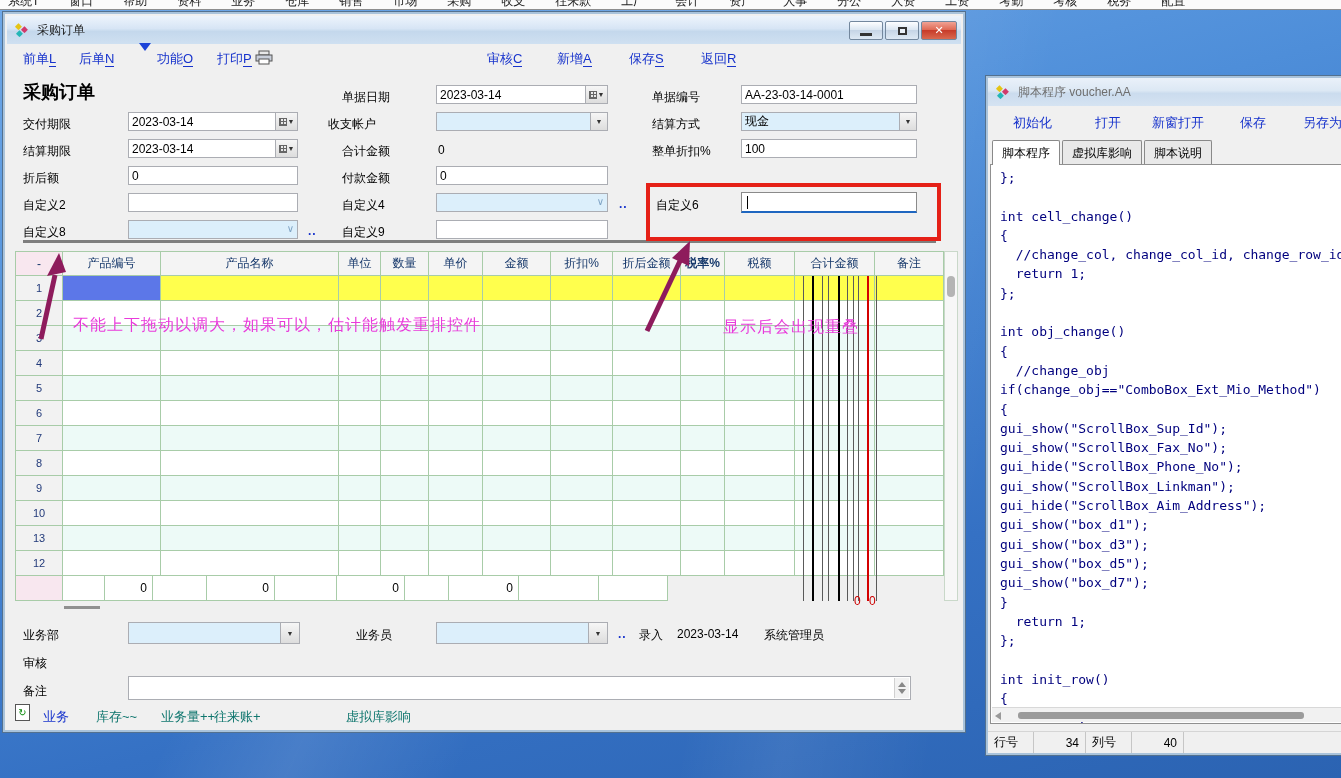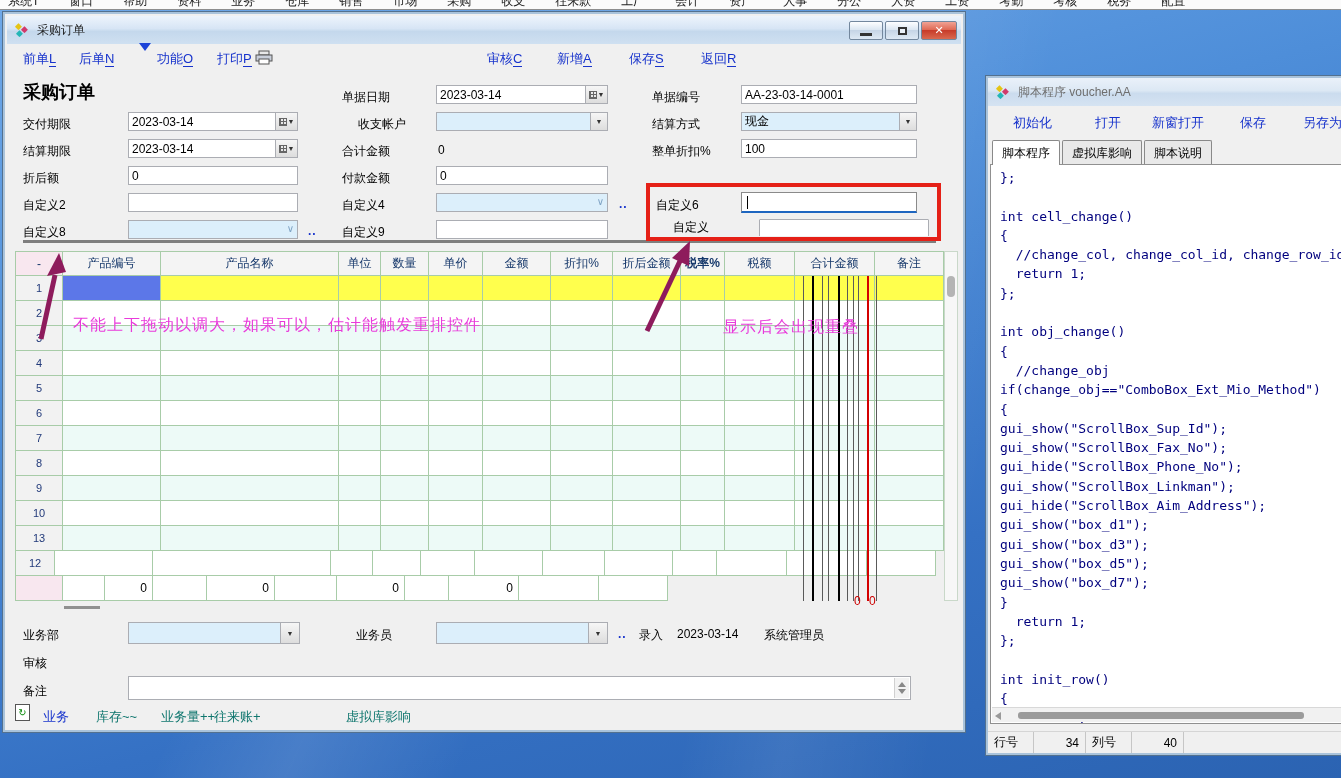--- a/index.html
+++ b/index.html
@@ -227,21 +227,21 @@
     <span class="flabel" style="left:647px;top:75px">单据编号</span>
     <div class="fctl" style="left:736px;top:71px;width:176px">
       <span class="val">AA-23-03-14-0001</span>
     </div>
 
     <span class="flabel" style="left:18px;top:102px">交付期限</span>
     <div class="fctl" style="left:123px;top:98px;width:170px">
       <span class="val">2023-03-14</span>
       <span class="datebtn"><span class="calgrid"></span>▼</span>
     </div>
-    <span class="flabel" style="left:353px;top:102px">收支帐户</span>
+    <span class="flabel" style="left:323px;top:102px">收支帐户</span>
     <div class="fctl blue" style="left:431px;top:98px;width:172px">
       <span class="val"></span>
       <span class="dd3d">▼</span>
     </div>
     <span class="flabel" style="left:647px;top:102px">结算方式</span>
     <div class="fctl blue" style="left:736px;top:98px;width:176px">
       <span class="val">现金</span>
       <span class="dd3d">▼</span>
     </div>
 
@@ -286,24 +286,20 @@
     <div class="fctl blue" style="left:123px;top:206px;width:170px">
       <span class="val"></span>
       <span class="chevflat">∨</span>
     </div>
     <span class="dots" style="left:303px;top:210px">..</span>
     <span class="flabel" style="left:337px;top:210px">自定义9</span>
     <div class="fctl" style="left:431px;top:206px;width:172px">
       <span class="val"></span>
     </div>
 
-    <div class="clipwrap">
-      <span class="cliplabel">自定义</span>
-      <span class="clipinput"></span>
-    </div>
     <div class="redbox"></div>
 
     <div class="hsep"></div>
 
     <div class="grid" id="grid">
         <div class="grow ghead">
           <div class="gcell" style="width: 48px;">-</div>
           <div class="gcell" style="width: 98px;">产品编号</div>
           <div class="gcell" style="width: 178px;">产品名称</div>
           <div class="gcell" style="width: 42px;">单位</div>
@@ -477,21 +473,21 @@
             <div class="gcell" style="width: 54px;"></div>
             <div class="gcell" style="width: 68px;"></div>
             <div class="gcell" style="width: 62px;"></div>
             <div class="gcell" style="width: 68px;"></div>
             <div class="gcell" style="width: 44px;"></div>
             <div class="gcell" style="width: 70px;"></div>
             <div class="gcell" style="width: 80px;"></div>
             <div class="gcell" style="width: 69px;"></div>
           </div>
           <div class="grow ">
-            <div class="gcell rowhdr" style="width: 40px;">12</div>
+            <div class="gcell rowhdr" style="width: 48px;">12</div>
             <div class="gcell" style="width: 98px;"></div>
             <div class="gcell" style="width: 178px;"></div>
             <div class="gcell" style="width: 42px;"></div>
             <div class="gcell" style="width: 48px;"></div>
             <div class="gcell" style="width: 54px;"></div>
             <div class="gcell" style="width: 68px;"></div>
             <div class="gcell" style="width: 62px;"></div>
             <div class="gcell" style="width: 68px;"></div>
             <div class="gcell" style="width: 44px;"></div>
             <div class="gcell" style="width: 70px;"></div>

